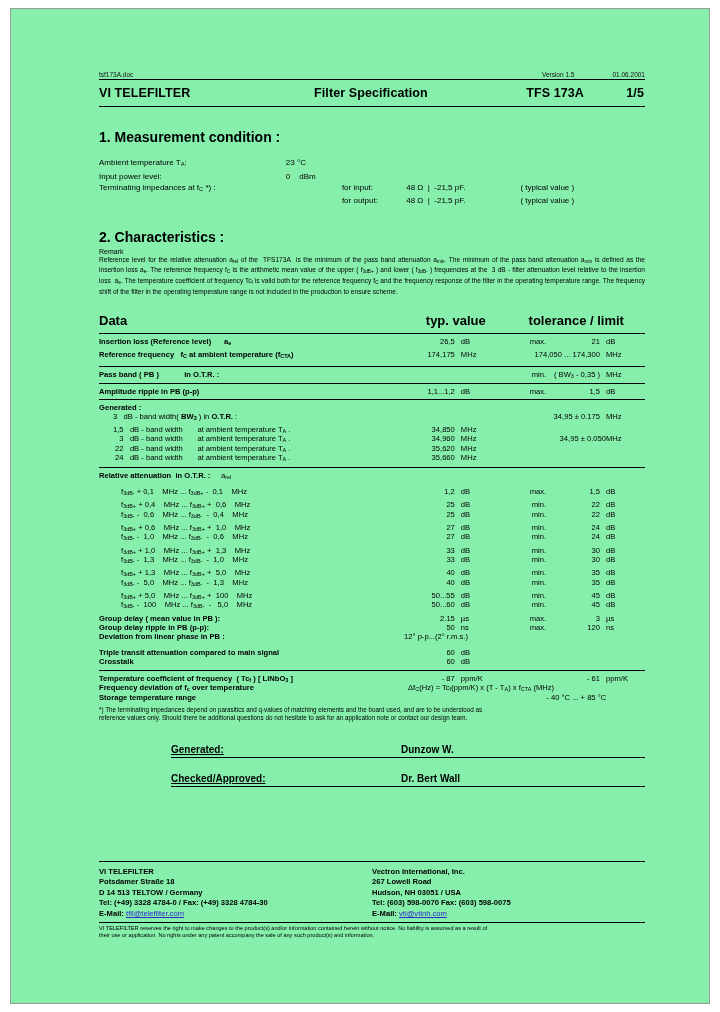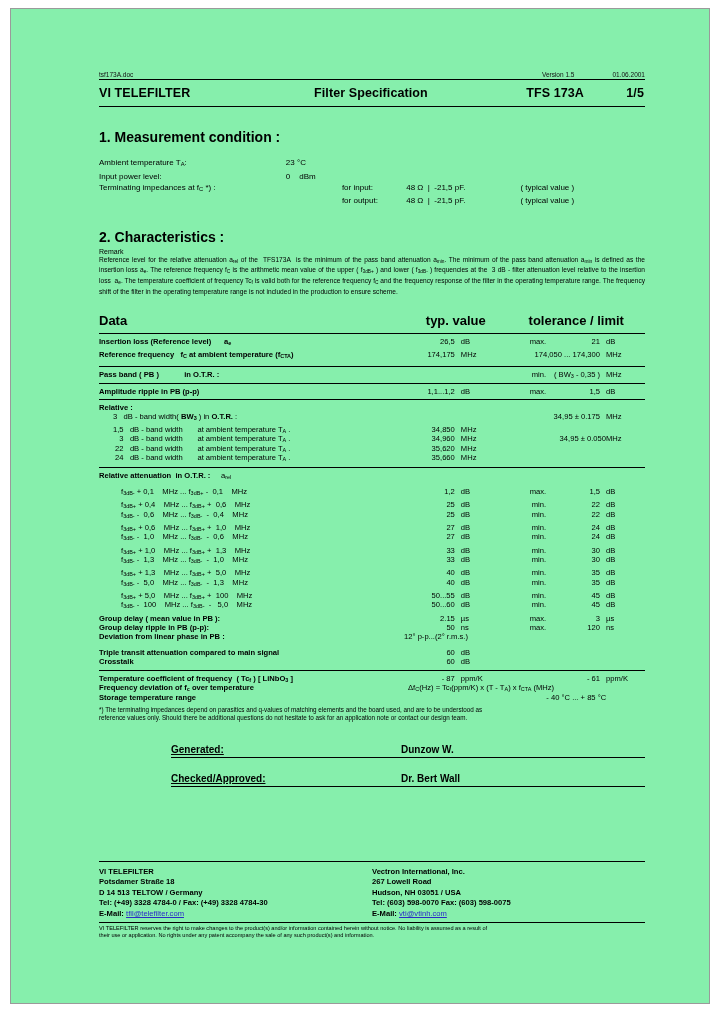--- a/index.html
+++ b/index.html
@@ -276,21 +276,21 @@
         <tr class="line-top-thin pad-t pad-b">
           <td class="col-desc b">Amplitude ripple in PB (p-p)</td>
           <td class="col-typ">1,1...1,2</td>
           <td class="col-typu">dB</td>
           <td class="col-tolp">max.</td>
           <td class="col-tol">1,5</td>
           <td class="col-tolu">dB</td>
         </tr>
 
         <tr class="line-top-thin pad-t">
-          <td class="col-desc b">Relative :</td>
+          <td class="col-desc b">Generated :</td>
           <td class="col-typ"></td>
           <td class="col-typu"></td>
           <td class="col-tolp"></td>
           <td class="col-tol"></td>
           <td class="col-tolu"></td>
         </tr>
         <tr>
           <td class="col-desc indent1">
             3&nbsp;&nbsp; dB - band width( <span class="b">BW<sub>3</sub></span> ) in <span class="b">O.T.R.</span> :
           </td>

